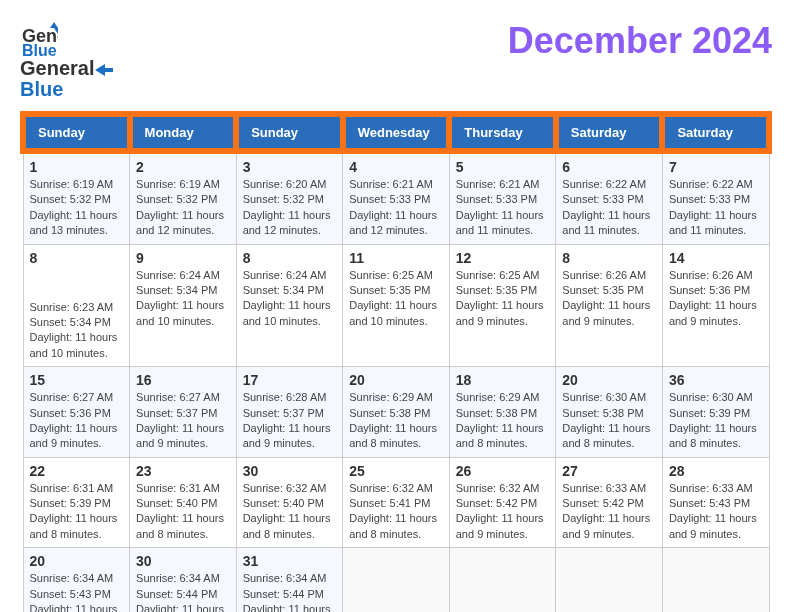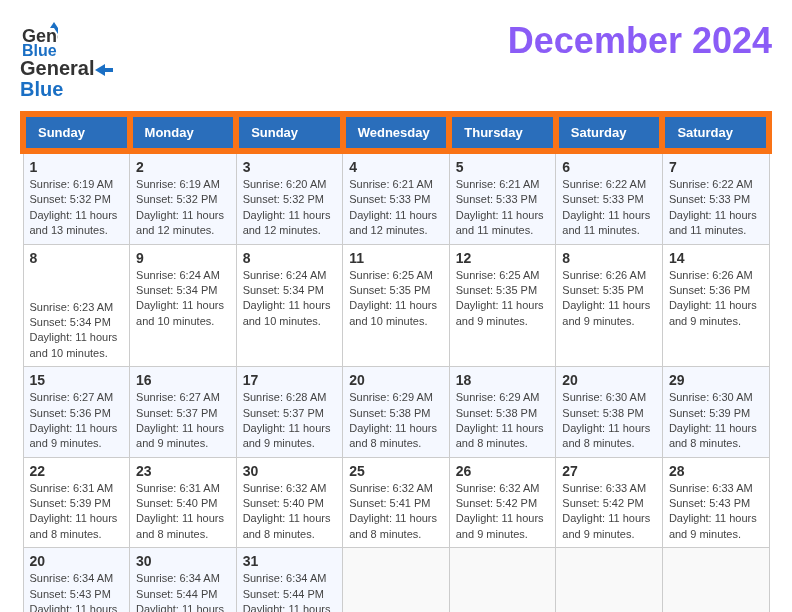--- a/index.html
+++ b/index.html
@@ -237,21 +237,21 @@
 Sunset: 5:38 PM
 Daylight: 11 hours and 8 minutes.</div>
         </td>
         <td>
           <span class="day-num">20</span>
           <div class="day-detail" style="white-space: pre-line;">Sunrise: 6:30 AM
 Sunset: 5:38 PM
 Daylight: 11 hours and 8 minutes.</div>
         </td>
         <td>
-          <span class="day-num">29</span>
+          <span class="day-num">36</span>
           <div class="day-detail" style="white-space: pre-line;">Sunrise: 6:30 AM
 Sunset: 5:39 PM
 Daylight: 11 hours and 8 minutes.</div>
         </td>
       </tr>
       <tr>
         <td>
           <span class="day-num">22</span>
           <div class="day-detail" style="white-space: pre-line;">Sunrise: 6:31 AM
 Sunset: 5:39 PM

